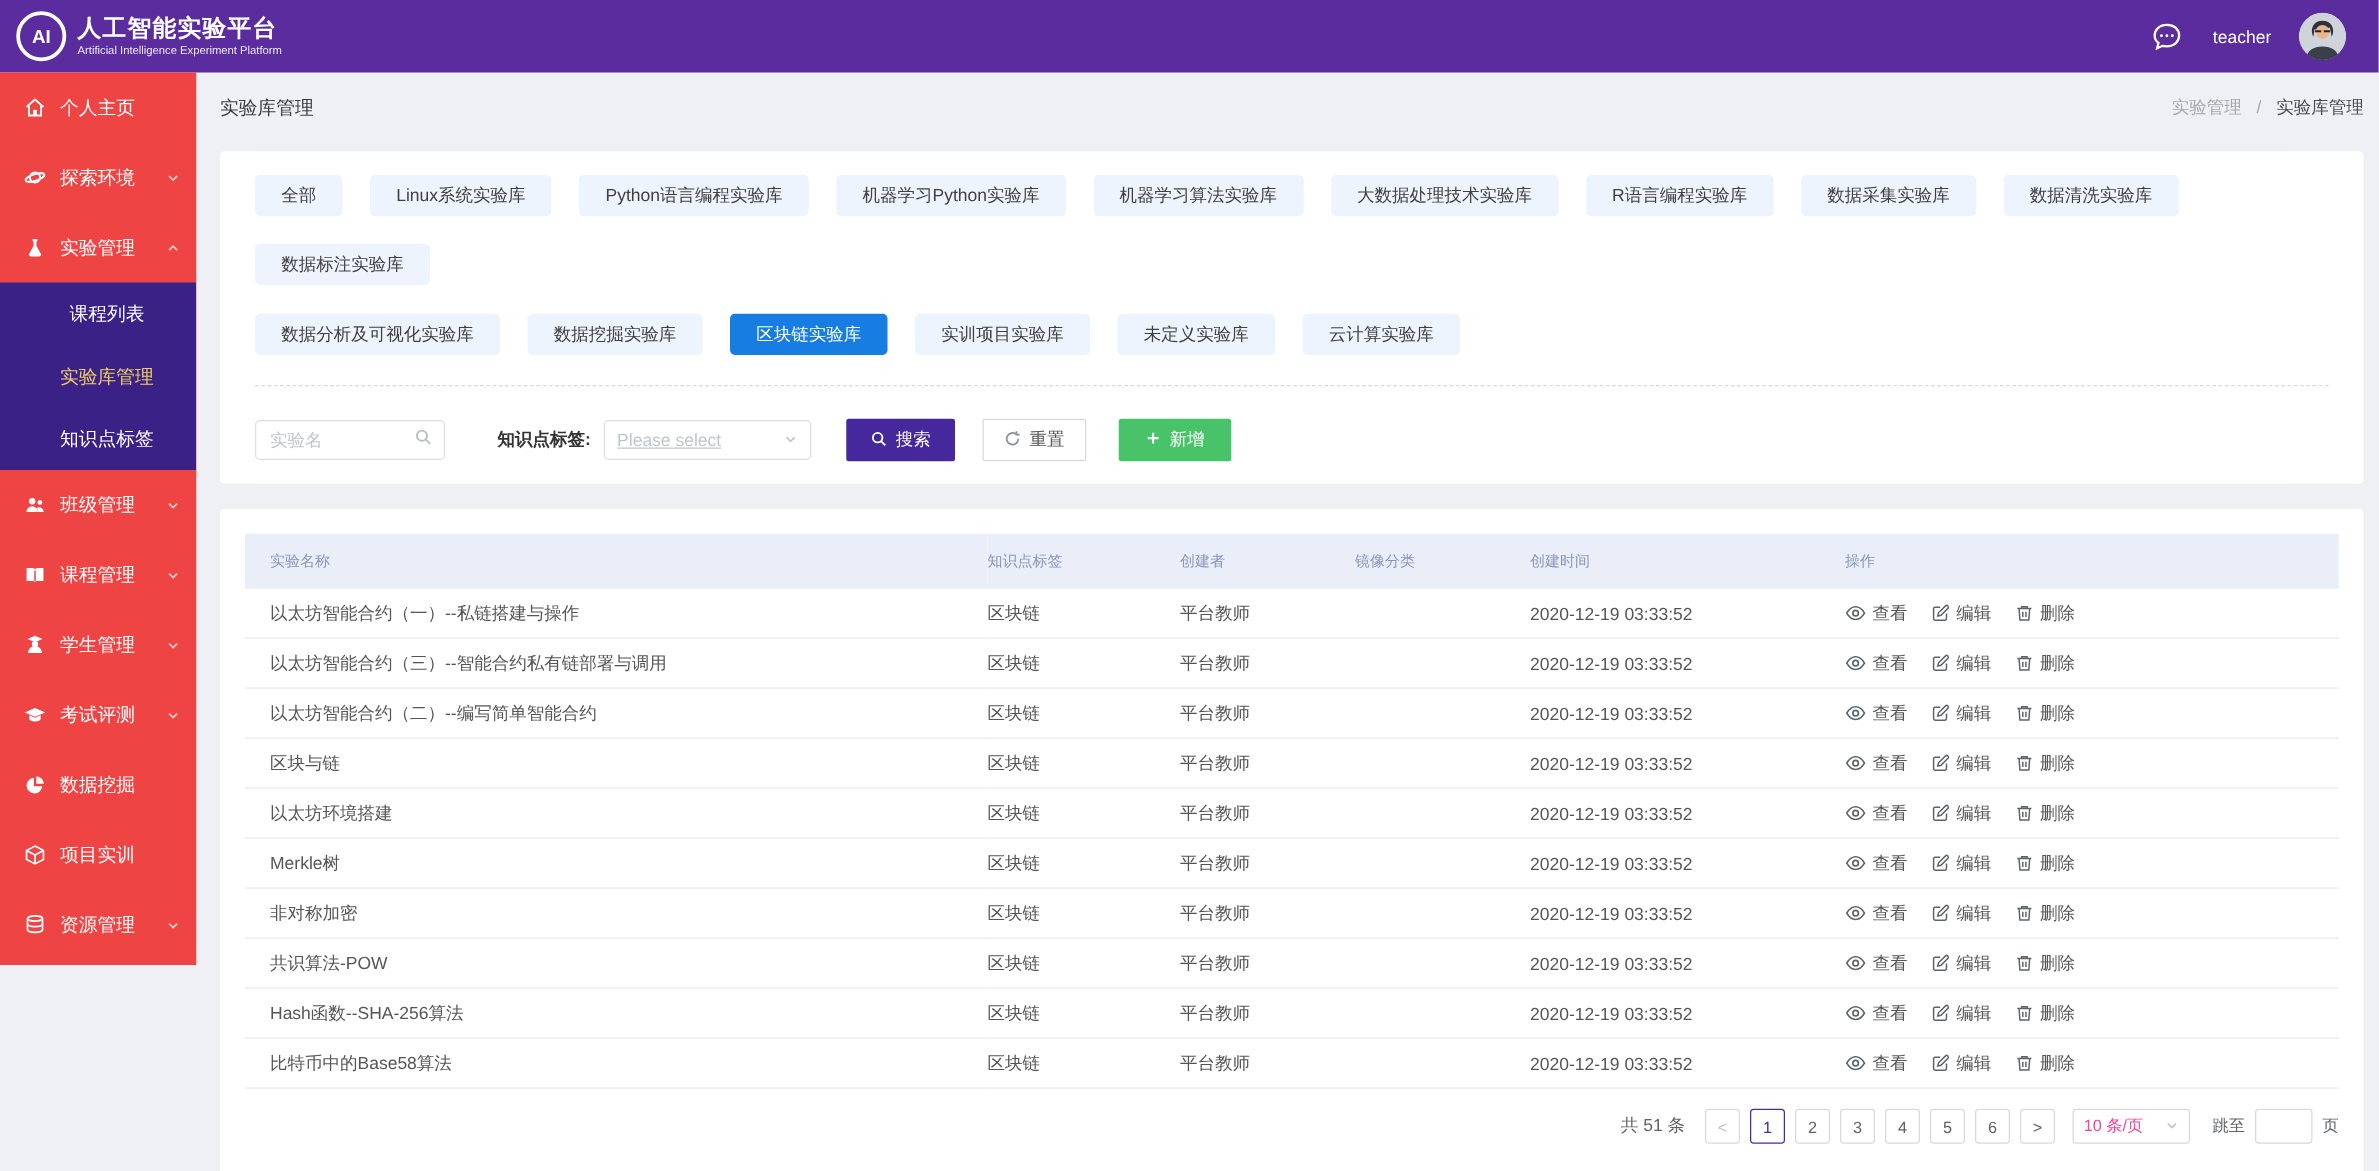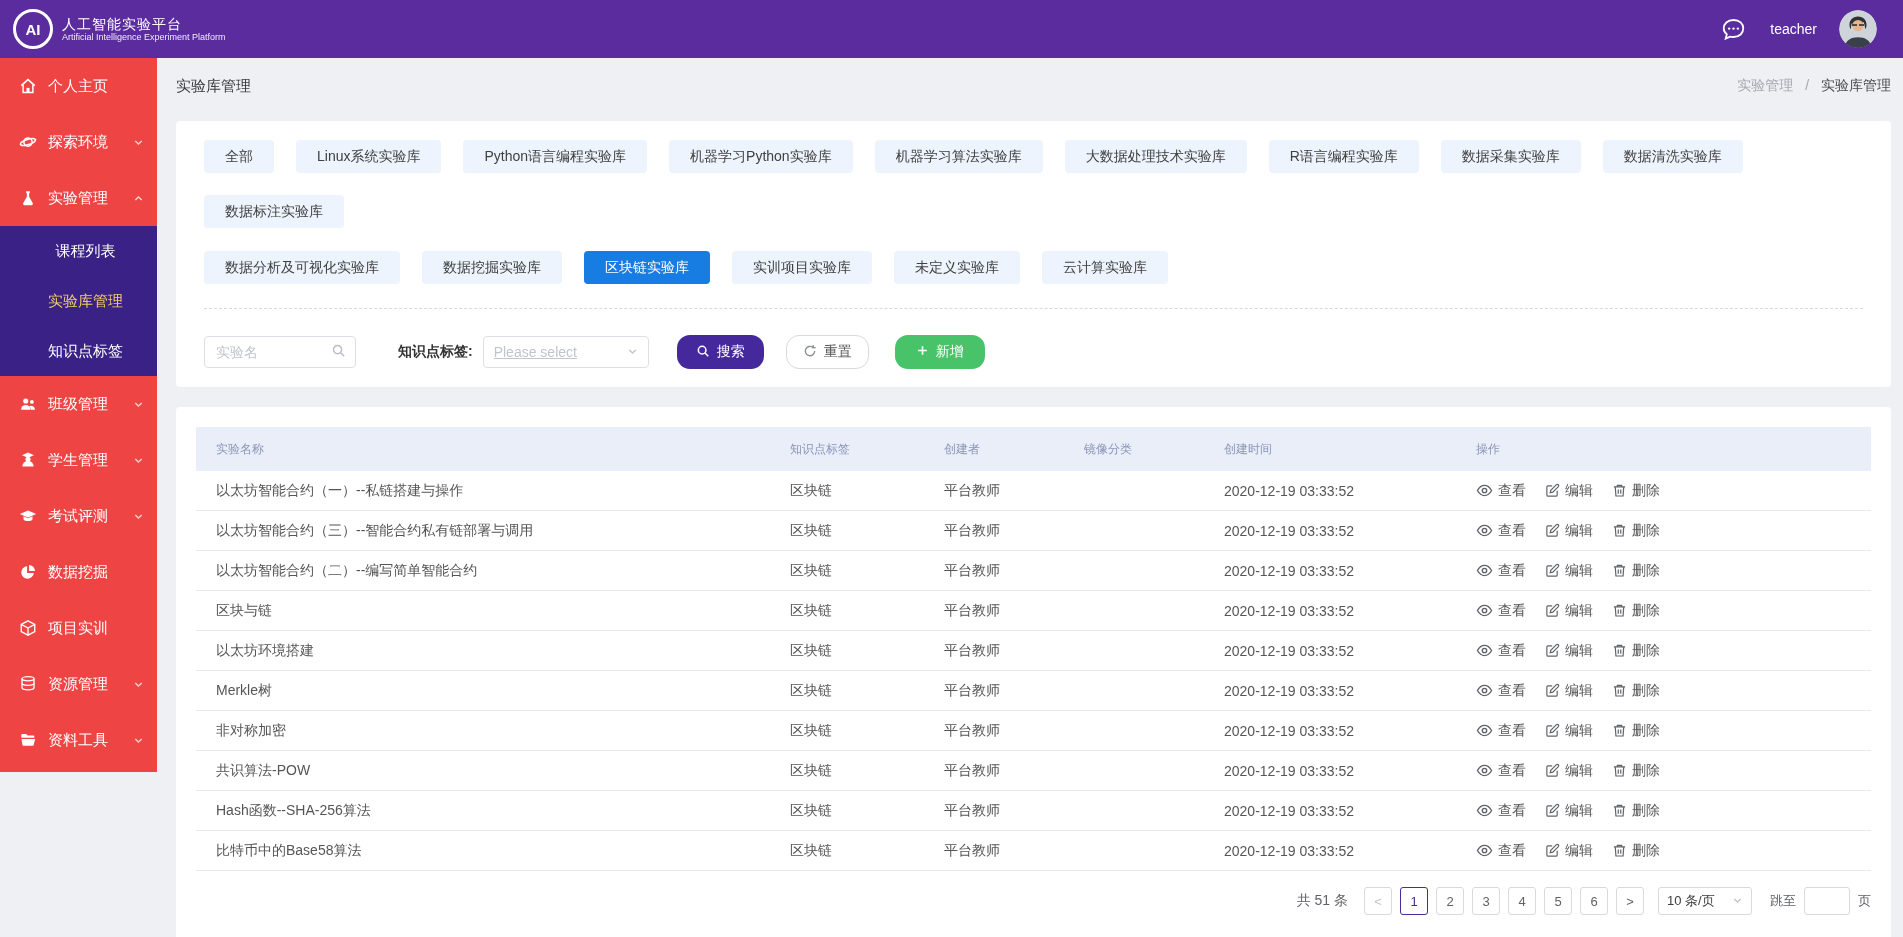--- a/index.html
+++ b/index.html
@@ -6,21 +6,21 @@
   body{width:1903px;height:937px;overflow:hidden;background:#eef0f4;
        font-family:"Liberation Sans","DejaVu Sans",sans-serif;}
   .app{width:1903px;height:772px;display:flex;flex-direction:column;justify-content:flex-end;}
 
   
   .header{flex:0 0 58px;background:#5b2c9d;display:flex;align-items:center;color:#fff;}
   .logo-wrap{display:flex;align-items:center;padding-left:13px;}
   .logo-mark{width:40px;height:40px;border:3px solid #fff;border-radius:50%;box-sizing:border-box;
              display:flex;align-items:center;justify-content:center;font-weight:bold;font-size:15px;}
   .logo-text{margin-left:9px;line-height:1.15;}
-  .logo-title{font-size:14px;font-weight:normal;letter-spacing:1px;}
+  .logo-title{font-size:19px;font-weight:bold;letter-spacing:1px;}
   .logo-sub{font-size:9px;opacity:.9;}
   .header-right{margin-left:auto;display:flex;align-items:center;gap:22px;padding-right:26px;}
   .chat-ic{display:flex;cursor:pointer;}
   .username{font-size:14px;cursor:pointer;}
   .avatar{width:38px;height:38px;border-radius:50%;overflow:hidden;display:flex;cursor:pointer;}
 
   
   .frame{flex:1;display:flex;min-height:0;}
   .sidebar{flex:0 0 157px;background:#ef4444;overflow:hidden;}
   .main{flex:1;min-width:0;padding:0 12px 0 19px;}
@@ -57,21 +57,21 @@
   
   .search-row{display:flex;align-items:center;}
   .text-input{width:152px;height:32px;box-sizing:border-box;border:1px solid #dcdfe6;border-radius:4px;
               display:flex;align-items:center;padding:0 9px;background:#fff;}
   .text-input input{border:none;outline:none;flex:1;min-width:0;font-size:14px;color:#333;background:transparent;}
   .text-input input::placeholder{color:#c0c4cc;}
   .field-label{margin-left:42px;font-size:14px;color:#333;font-weight:bold;}
   .select{width:166px;height:32px;box-sizing:border-box;border:1px solid #dcdfe6;border-radius:4px;
           display:flex;align-items:center;justify-content:space-between;padding:0 10px;margin-left:10px;
           color:#c0c4cc;font-size:14px;background:#fff;cursor:pointer;text-decoration:underline;}
-  .btn{height:34px;border:none;border-radius:13px;display:inline-flex;align-items:center;
+  .btn{height:34px;border:none;border-radius:2px;display:inline-flex;align-items:center;
        justify-content:center;font-size:14px;cursor:pointer;gap:7px;font-family:inherit;}
   .btn-search{margin-left:28px;background:#46289d;color:#fff;padding:0 19px;}
   .btn-reset{margin-left:22px;background:#fff;color:#555;border:1px solid #d9d9d9;padding:12px 16px;}
   .btn-add{margin-left:26px;background:#49c36a;color:#fff;padding:0 21px;}
 
   
   .table-card{margin-top:20px;padding:20px 20px 26px;}
   table{width:100%;border-collapse:collapse;table-layout:fixed;}
   th{background:#e9eef9;color:#8b96b9;font-weight:normal;font-size:12px;text-align:left;height:44px;padding:0;}
   th:first-child,td:first-child{padding-left:20px;}
@@ -86,21 +86,21 @@
               font-size:13px;color:#606266;}
   .total{font-size:14px;margin-right:8px;}
   .pg-btn{min-width:28px;height:28px;box-sizing:border-box;border:1px solid #d9d9d9;border-radius:3px;
           background:#fff;display:flex;align-items:center;justify-content:center;font-size:13px;
           color:#606266;cursor:pointer;}
   .pg-btn.disabled{color:#c0c4cc;}
   .pg-btn.active{border-color:#4a2b9e;color:#4a2b9e;}
   .page-numbers{display:flex;gap:8px;}
   .size-select{width:94px;height:28px;box-sizing:border-box;border:1px solid #d9d9d9;border-radius:3px;
                display:flex;align-items:center;justify-content:space-between;padding:0 8px;background:#fff;
-               cursor:pointer;margin-left:6px;color:#404040;}
+               cursor:pointer;margin-left:6px;color:#ec4899;}
   .jump{display:flex;align-items:center;gap:8px;margin-left:10px;}
   .jump input{width:46px;height:28px;box-sizing:border-box;border:1px solid #d9d9d9;border-radius:3px;
               outline:none;padding:0 6px;font-size:13px;font-family:inherit;}
 </style>
 </head>
 <body>
 
 <div class="app">
 
   <div class="header">
@@ -181,20 +181,33 @@
         <div class="side-item">
           <span class="side-icon">
             <svg width="18" height="18" viewBox="0 0 24 24" fill="#fff">
               <circle cx="9" cy="8" r="3.4"></circle>
               <path d="M2.8 19.5 a6.2 6.2 0 0 1 12.4 0 Z"></path>
               <circle cx="17.2" cy="9.2" r="2.5"></circle>
               <path d="M15.6 19.5 a7.5 7.5 0 0 0-1.8-4.4 a5 5 0 0 1 7.5 4.4 Z"></path>
             </svg>
           </span>
           <span class="side-label">班级管理</span>
+          <span class="side-chev">
+            <svg width="11" height="11" viewBox="0 0 24 24" fill="none" stroke="currentColor" stroke-width="3">
+              <path d="M5 8.5 l7 7 7-7"></path>
+            </svg>
+          </span>
+        </div>
+        <div class="side-item">
+          <span class="side-icon">
+            <svg width="18" height="18" viewBox="0 0 24 24" fill="#fff">
+              <path d="M3 4.5 h6.5 a2.5 2.5 0 0 1 2.5 2.5 a2.5 2.5 0 0 1 2.5-2.5 H21 v14 h-7 a2 2 0 0 0-2 1.5 a2 2 0 0 0-2-1.5 H3 Z M11.2 7.5 v11 h1.6 v-11 Z" fill-rule="evenodd"></path>
+            </svg>
+          </span>
+          <span class="side-label">课程管理</span>
           <span class="side-chev">
             <svg width="11" height="11" viewBox="0 0 24 24" fill="none" stroke="currentColor" stroke-width="3">
               <path d="M5 8.5 l7 7 7-7"></path>
             </svg>
           </span>
         </div>
         <div class="side-item">
           <span class="side-icon">
             <svg width="18" height="18" viewBox="0 0 24 24" fill="#fff">
               <path d="M12 2 L20 5.5 L12 9 L4 5.5 Z"></path>

